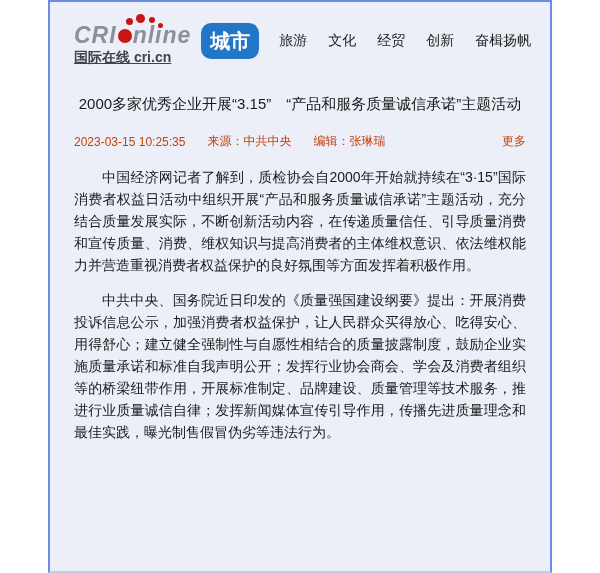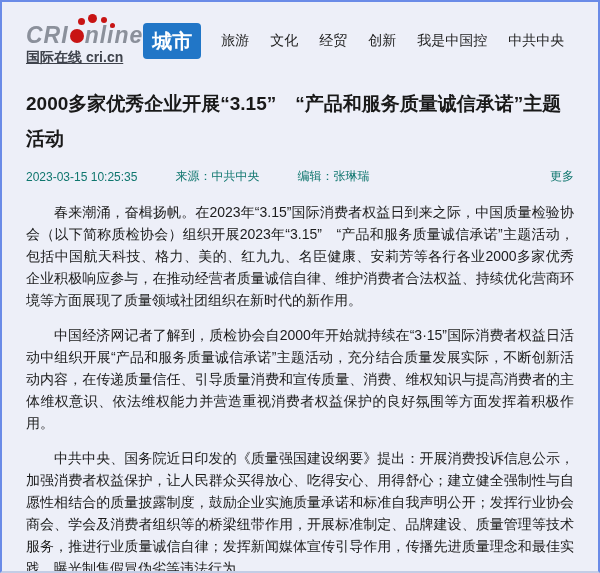--- a/index.html
+++ b/index.html
@@ -1,21 +1,21 @@
 <!DOCTYPE html>
 <html><head>
 <meta charset="utf-8">
 <style>
   * { margin:0; padding:0; box-sizing:border-box; }
   html,body { background:#fff; }
   body { font-family:"Liberation Sans","DejaVu Sans",sans-serif; }
 
   .page {
     position:relative;
-    width:600px; height:573px;
+    width:504px; height:573px;
     margin:0 auto;
     background:#edeff8;
     border-top:2px solid #6a8be7;
     border-left:2px solid #6a8be7;
     border-right:2px solid #6a8be7;
     border-bottom:2px solid #c3cde6;
     padding:0 24px;
     overflow:hidden;
   }
 
@@ -62,50 +62,52 @@
     white-space:nowrap;
     text-decoration:underline;
   }
   .badge {
     background:#2176c7;
     color:#fff;
     font-size:20px;
     font-weight:bold;
     line-height:1;
     padding:8px 9px;
-    border-radius:4px;
+    border-radius:10px;
+    margin-left:10px;
     cursor:pointer;
     white-space:nowrap;
   }
   .nav {
     display:flex;
     align-items:center;
     gap:21px;
     margin-left:20px;
     font-size:14px;
     color:#1e1e1e;
     white-space:nowrap;
   }
   .nav-item { cursor:pointer; }
 
   
   .title {
-    font-size:19px;
-    font-weight:bold;
+    font-size:15px;
+    font-weight:normal;
     color:#191919;
     line-height:35px;
     margin-top:22px;
+    text-align:center;
   }
   .meta {
     display:flex;
     align-items:center;
-    gap:38px;
+    gap:22px;
     margin-top:12px;
     font-size:12px;
-    color:#0f766e;
+    color:#c2410c;
   }
   .meta .more {
     margin-left:auto;
     cursor:pointer;
   }
   .body p {
     font-size:14px;
     line-height:22px;
     color:#1b1b1b;
     text-indent:2em;
@@ -129,39 +131,38 @@
       <div class="logo-bottom">国际在线 cri.cn</div>
     </div>
 
     <div class="badge">城市</div>
 
     <div class="nav">
       <span class="nav-item">旅游</span>
       <span class="nav-item">文化</span>
       <span class="nav-item">经贸</span>
       <span class="nav-item">创新</span>
-      <span class="nav-item">我是中国控</span>
+      <span class="nav-item">奋楫扬帆</span>
       <span class="nav-item">中共中央</span>
     </div>
 
   </div>
 
   <div>
 
     <h1 class="title">2000多家优秀企业开展“3.15”　“产品和服务质量诚信承诺”主题活动</h1>
 
     <div class="meta">
       <span>2023-03-15 10:25:35</span>
       <span>来源：中共中央</span>
       <span>编辑：张琳瑞</span>
       <span class="more">更多</span>
     </div>
 
     <div class="body">
-      <p>春来潮涌，奋楫扬帆。在2023年“3.15”国际消费者权益日到来之际，中国质量检验协会（以下简称质检协会）组织开展2023年“3.15”　“产品和服务质量诚信承诺”主题活动，包括中国航天科技、格力、美的、红九九、名臣健康、安莉芳等各行各业2000多家优秀企业积极响应参与，在推动经营者质量诚信自律、维护消费者合法权益、持续优化营商环境等方面展现了质量领域社团组织在新时代的新作用。</p>
       <p>中国经济网记者了解到，质检协会自2000年开始就持续在“3·15”国际消费者权益日活动中组织开展“产品和服务质量诚信承诺”主题活动，充分结合质量发展实际，不断创新活动内容，在传递质量信任、引导质量消费和宣传质量、消费、维权知识与提高消费者的主体维权意识、依法维权能力并营造重视消费者权益保护的良好氛围等方面发挥着积极作用。</p>
       <p>中共中央、国务院近日印发的《质量强国建设纲要》提出：开展消费投诉信息公示，加强消费者权益保护，让人民群众买得放心、吃得安心、用得舒心；建立健全强制性与自愿性相结合的质量披露制度，鼓励企业实施质量承诺和标准自我声明公开；发挥行业协会商会、学会及消费者组织等的桥梁纽带作用，开展标准制定、品牌建设、质量管理等技术服务，推进行业质量诚信自律；发挥新闻媒体宣传引导作用，传播先进质量理念和最佳实践，曝光制售假冒伪劣等违法行为。</p>
 
     </div>
 
   </div>
 
 </div>
 
 </body></html>

